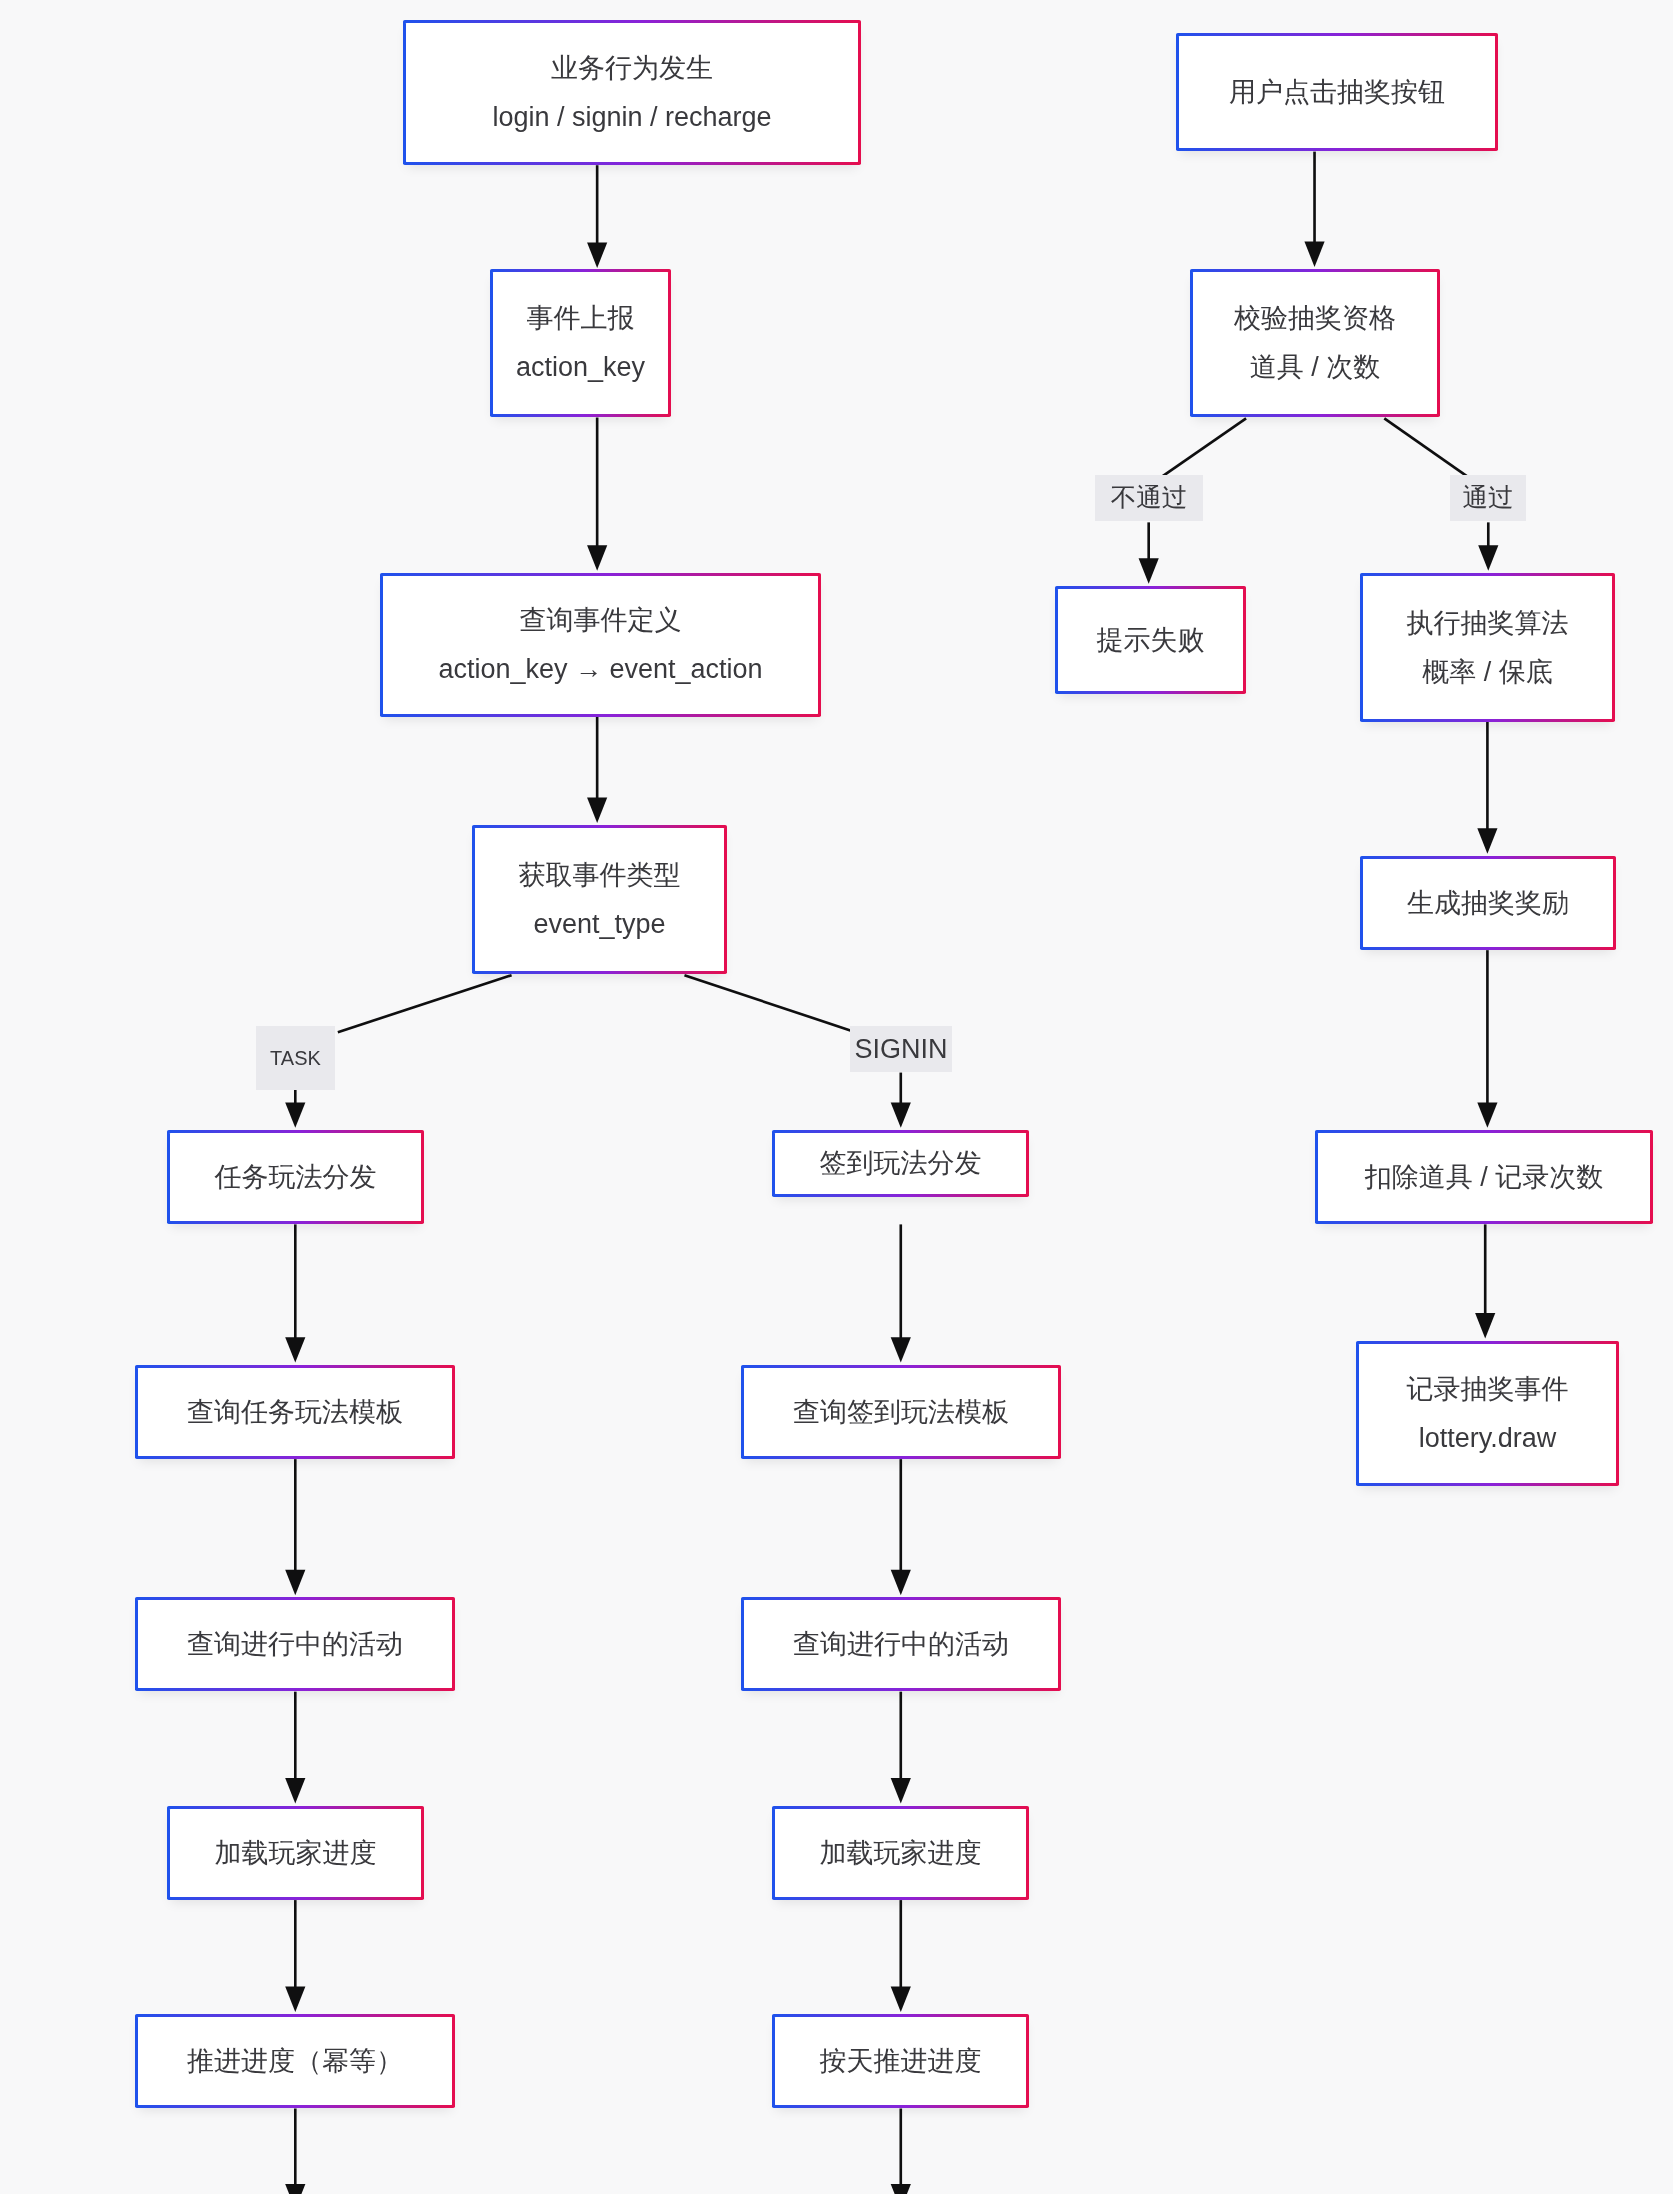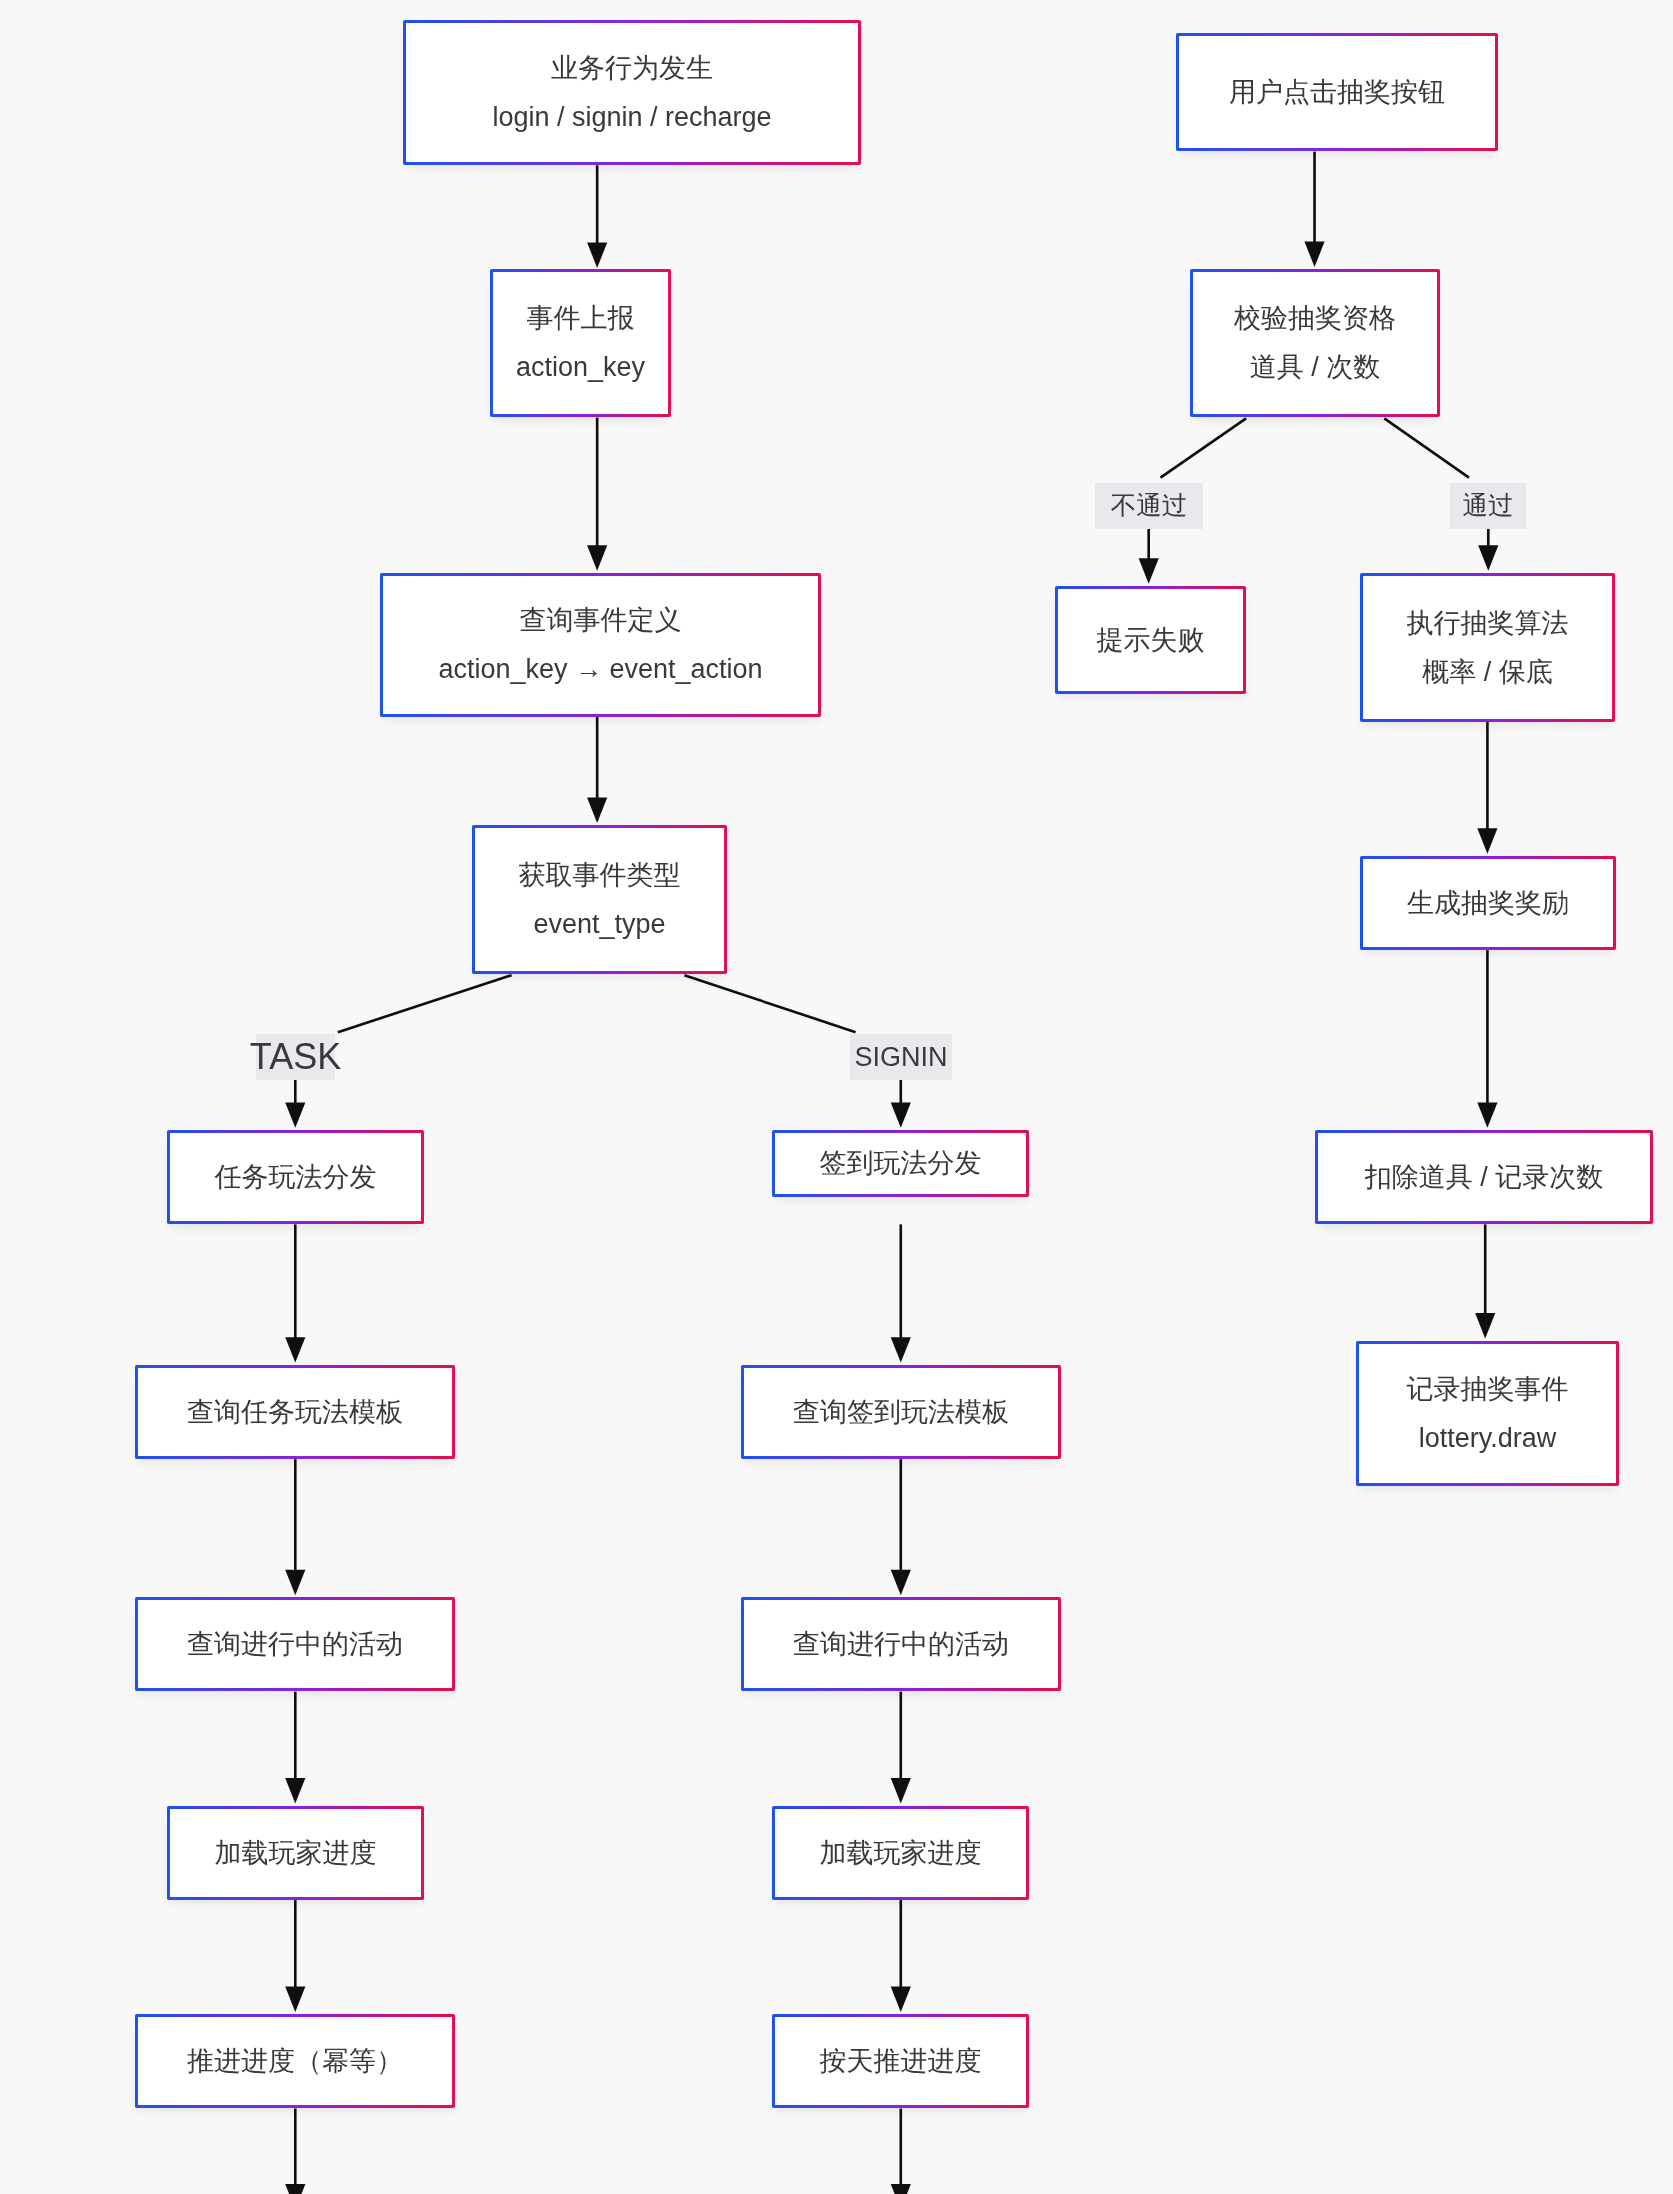--- a/index.html
+++ b/index.html
@@ -15,21 +15,21 @@
     box-shadow:0 6.1px 11.4px -3.5px rgba(0,0,0,.10);
   }
   .node .inner{
     width:100%;height:100%;background:#ffffff;border-radius:0.4px;box-sizing:border-box;
     display:flex;flex-direction:column;align-items:center;justify-content:center;gap:22px;
   }
   .node .line{font-size:27px;line-height:1;white-space:nowrap;color:#39393d;}
   .edge-label{
     position:absolute;background:#e9e9ed;color:#39393d;
     display:flex;align-items:center;justify-content:center;
-    font-size:25.5px;line-height:1;white-space:nowrap;margin-top:8px;
+    font-size:25.5px;line-height:1;white-space:nowrap;
   }
 </style>
 </head>
 <body>
 
 <svg class="overlay" viewBox="0 0 3813 5895" xmlns="http://www.w3.org/2000/svg">
   <g stroke="#0f0f10" stroke-width="6">
     <line x1="1361" y1="376" x2="1361" y2="560"></line>
     <line x1="1361" y1="951" x2="1361" y2="1250"></line>
     <line x1="1361" y1="1632" x2="1361" y2="1825"></line>
@@ -111,21 +111,21 @@
     <div class="line">action_key → event_action</div>
   </div>
 </div>
 <div class="node" style="left:472px;top:825px;width:255px;height:149px">
   <div class="inner">
     <div class="line">获取事件类型</div>
     <div class="line">event_type</div>
   </div>
 </div>
 
-<div class="edge-label" style="left:256px;top:1026px;width:79px;height:46px;font-size:36px">TASK</div>
+<div class="edge-label" style="left:256px;top:1026px;width:79px;height:64px;font-size:20px">TASK</div>
 <div class="edge-label" style="left:850px;top:1026px;width:102px;height:46px;font-size:27px">SIGNIN</div>
 
 <div class="node" style="left:167px;top:1130px;width:257px;height:94px">
   <div class="inner">
       <div class="line">任务玩法分发</div>
     </div>
 </div>
 <div class="node" style="left:135px;top:1365px;width:320px;height:94px">
   <div class="inner">
       <div class="line">查询任务玩法模板</div>

